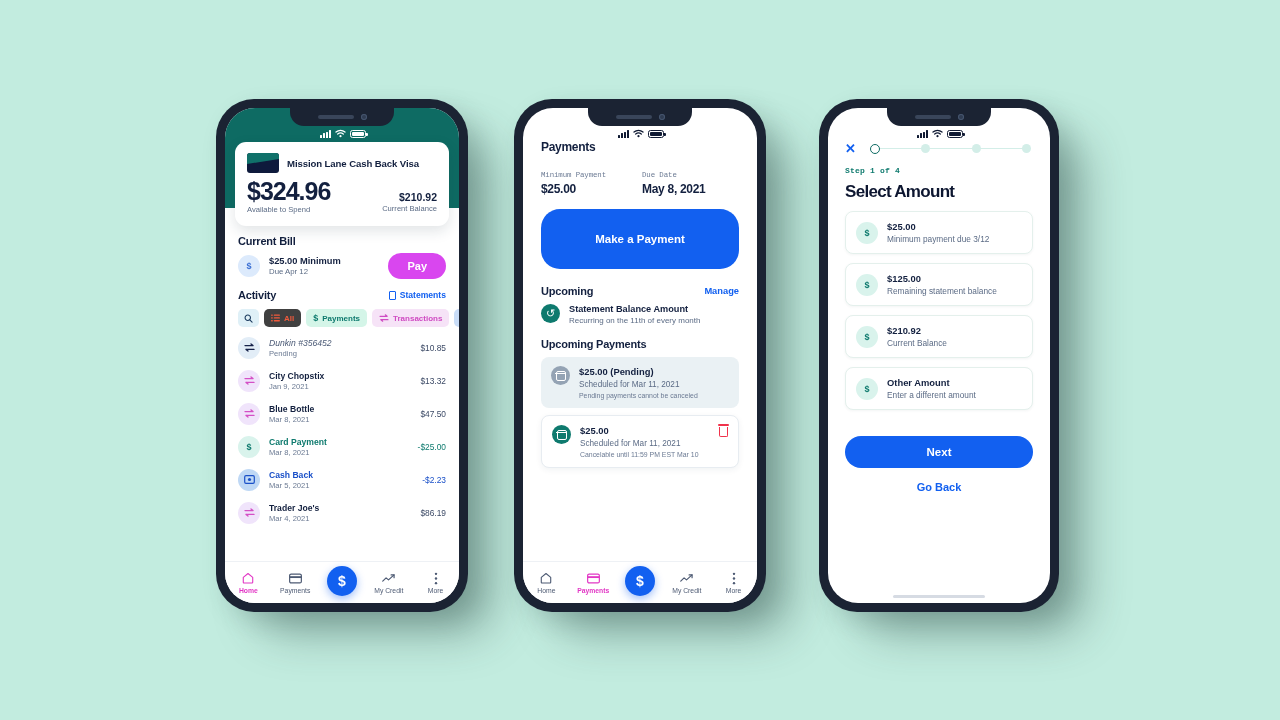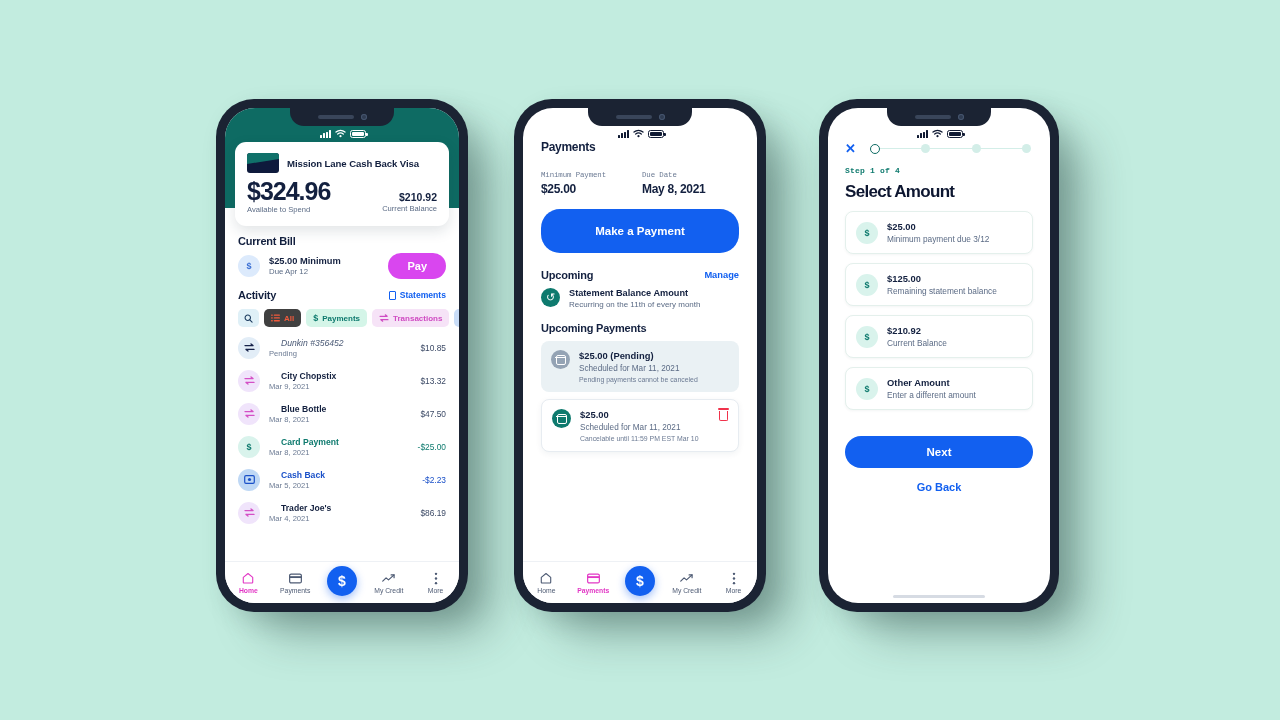--- a/index.html
+++ b/index.html
@@ -107,21 +107,21 @@
           padding: 4px 7px; font-size: 8px; font-weight: bold; white-space: nowrap; }
   .chip-search { background:#dff0f7; color:#1a3a5e; padding: 4px 6px; }
   .chip-all { background:#404040; color:#ef5a3c; }
   .chip-pay { background:#d4f5e8; color:#0e7a6e; }
   .chip-tx  { background:#f6e3f7; color:#cf4bc2; }
   .chip-cb  { background:#c9ddf8; color:#1a50c8; }
 
   .txlist { padding: 4px 13px 0; flex: 1; overflow: hidden; }
   .tx { display:flex; align-items:center; gap: 9px; padding: 5.5px 0; }
   .tx .info { flex: 1; min-width: 0; }
-  .tx .n { font-size: 8.6px; font-weight: bold; color: #13203f; margin-left: 12px; }
+  .tx .n { font-size: 8.6px; font-weight: bold; color: #13203f; }
   .tx .n.pend { font-style: italic; font-weight: normal; color:#4b5a76; }
   .tx .d { font-size: 7.6px; color: #6b7a93; margin-top: 1px; }
   .tx .amt { font-size: 8.4px; color: #3c4a66; font-weight: 500; }
   .tx .amt.neg-t { color: #0e7a6e; }
   .tx .amt.neg-b { color: #1a50c8; }
   .tx .n.teal { color: #0e7a6e; } .tx .n.blue { color: #1a50c8; }
 
   
   .tabbar { position: relative; height: 42px; border-top: 1px solid #eef1f5;
             display:flex; align-items: center; background: #fff; }
@@ -137,21 +137,21 @@
   
   .p2pad { padding: 2px 18px 0; }
   .p2-kicker { font-size: 12px; font-weight: bold; color: #13203f; letter-spacing:-.3px; }
   .p2-head { font-size: 19.5px; font-weight: bold; color: #0d1630;
              line-height: 1.17; letter-spacing: -.85px; margin-top: 17px; }
   .meta { display:flex; gap: 36px; margin-top: 17px; }
   .meta .lbl { font-family: "Liberation Mono", monospace; font-size: 7.4px;
                color: #6b7a93; letter-spacing: -.1px; }
   .meta .val { font-size: 12px; font-weight: bold; color:#13203f; margin-top: 3px; letter-spacing:-.3px;}
   .mk-btn { display:block; width: 100%; margin-top: 13px; background:#1260f0;
-            color:#fff; border:none; border-radius: 19px; padding: 16px 0;
+            color:#fff; border:none; border-radius: 19px; padding: 24px 0;
             font-size: 11.5px; font-weight: bold; font-family: inherit; cursor:pointer; }
   .ap-row { display:flex; align-items:center; justify-content: space-between; margin-top: 16px; }
   .manage { color:#1260f0; font-size: 9.3px; font-weight:bold; }
   .ap-item { display:flex; gap: 9px; align-items: flex-start; margin-top: 7px; }
   .ap-ic { width: 19px; height: 19px; border-radius: 50%; background:#0e7a6e; color:#fff;
            display:flex; align-items:center; justify-content:center; font-size:11px; flex:0 0 auto;}
   .ap-item .t1 { font-size: 9.2px; font-weight:bold; color:#13203f; }
   .ap-item .t2 { font-size: 8px; color:#5b6b85; margin-top: 2px; }
   .upc-card { border-radius: 8px; padding: 9px 10px; margin-top: 7px;
               display:flex; gap:9px; align-items: flex-start; position: relative; }
@@ -321,21 +321,21 @@
             <div class="tx">
               <div class="circ c-lav">
                 <svg width="11" height="9" viewBox="0 0 11 9">
                   <g stroke="#d44fc6" stroke-width="1.3" fill="none" stroke-linecap="round" stroke-linejoin="round">
                     <path d="M1 2.6h8M7 .9l2 1.7M10 6.4H2M4 8.1L2 6.4"></path>
                   </g>
                 </svg>
               </div>
     <div class="info">
                 <div class="n  ">City Chopstix</div>
-    <div class="d">Mar 9, 2021</div>
+    <div class="d">Jan 9, 2021</div>
               </div>
     <div class="amt ">$13.32</div>
             </div>
             <div class="tx">
               <div class="circ c-lav">
                 <svg width="11" height="9" viewBox="0 0 11 9">
                   <g stroke="#d44fc6" stroke-width="1.3" fill="none" stroke-linecap="round" stroke-linejoin="round">
                     <path d="M1 2.6h8M7 .9l2 1.7M10 6.4H2M4 8.1L2 6.4"></path>
                   </g>
                 </svg>

